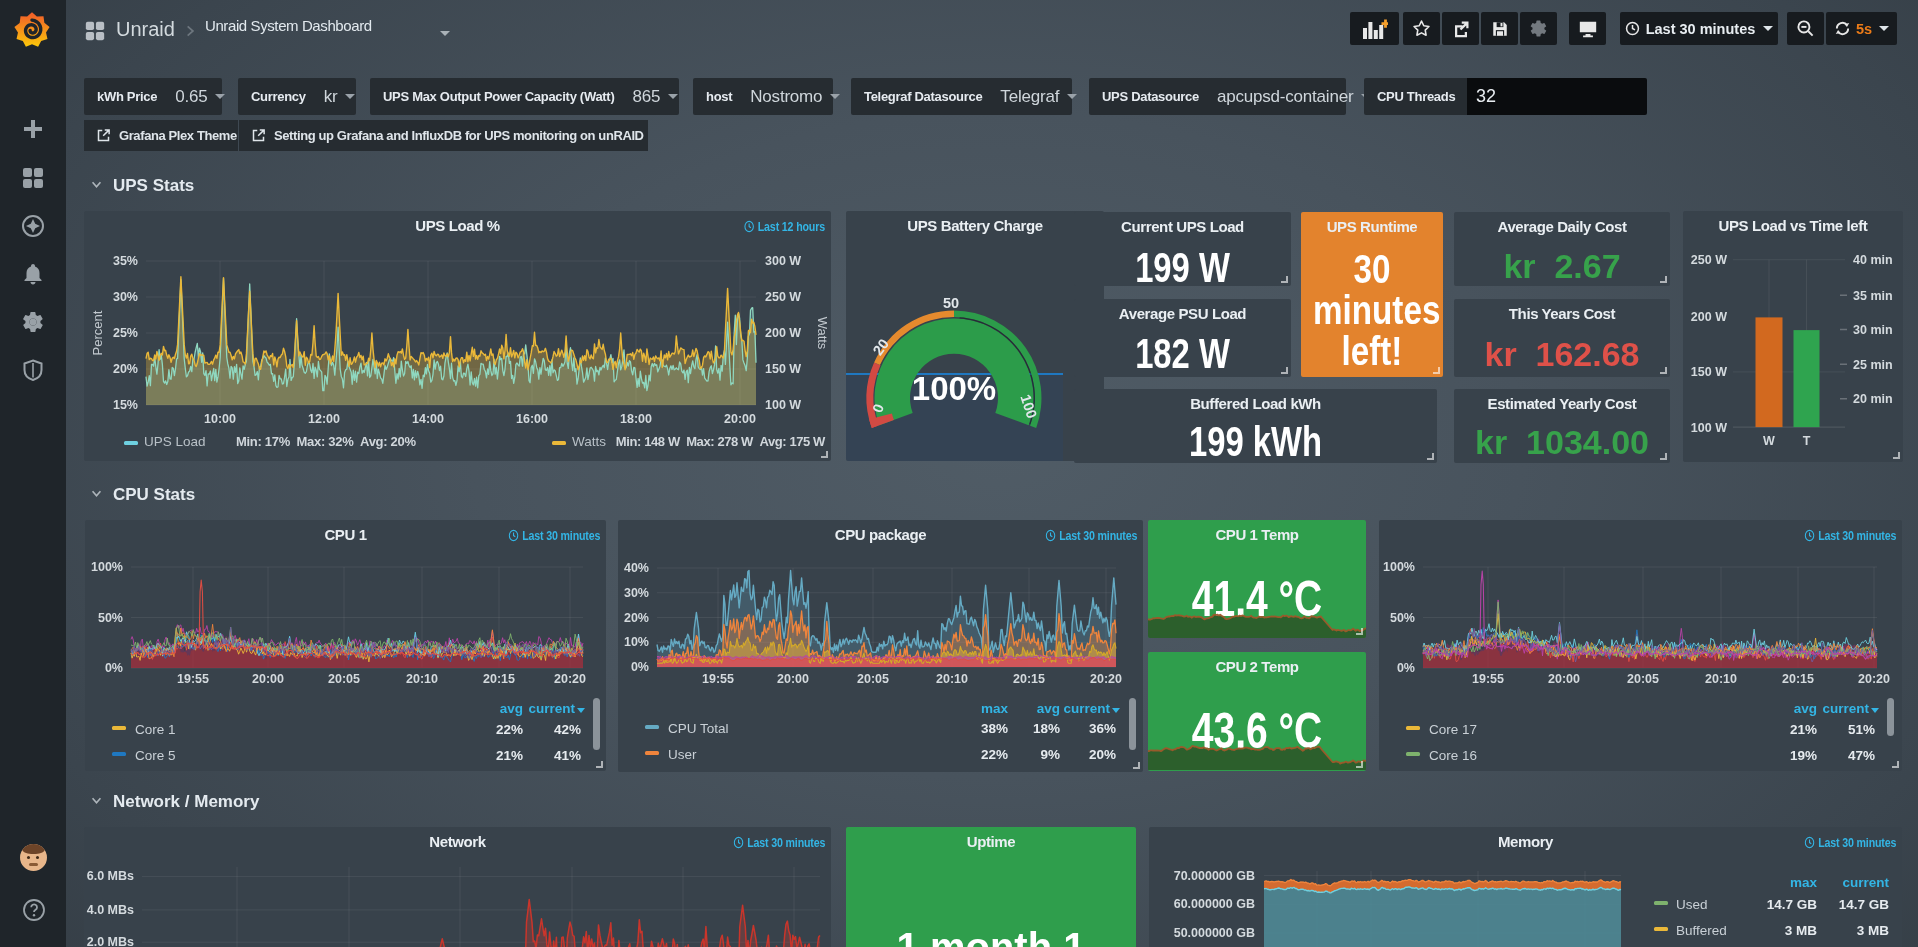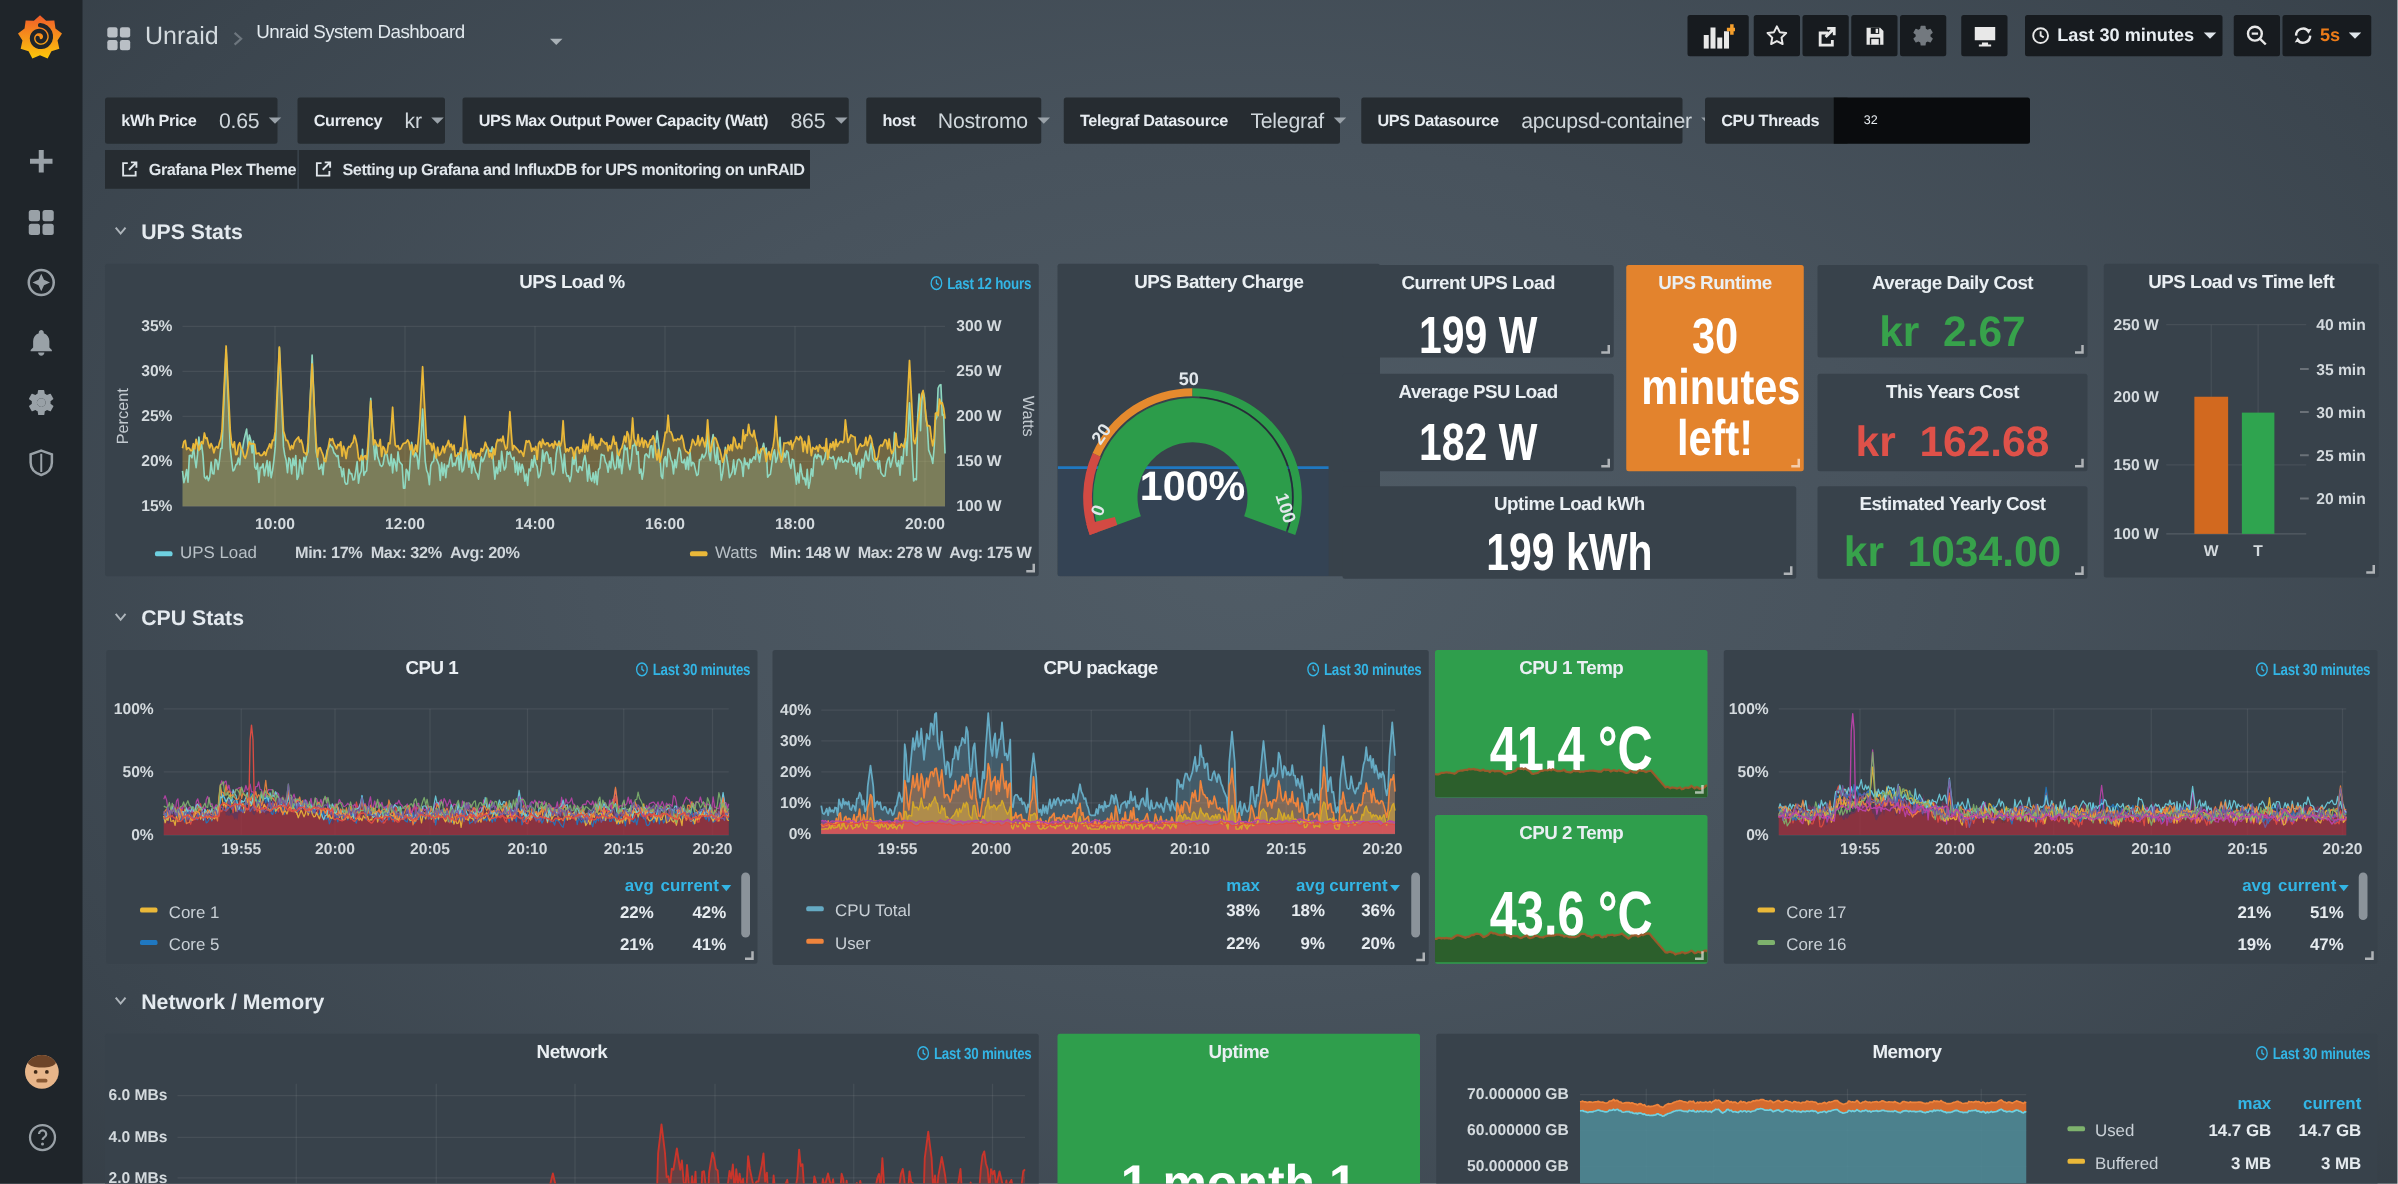--- a/index.html
+++ b/index.html
@@ -212,21 +212,21 @@
     <span class="caret"></span>
   </div>
 <div class="vbox" style="left:1089px;width:257px">
     <span class="lab">UPS Datasource</span>
     <span class="val">apcupsd-container</span>
     <span class="caret"></span>
   </div>
 <div class="vbox" style="left:1364px;width:114px;border-radius:2px 0 0 2px">
     <span class="lab">CPU Threads</span>
   </div>
-<div style="position:absolute;left:1467px;top:78px;width:157px;height:37px;background:#0a0c0e;border-radius:0 2px 2px 0;color:#e8edf1;font-size:10px;line-height:37px;padding-left:24px">32</div>
+<div style="position:absolute;left:1467px;top:78px;width:180px;height:37px;background:#0a0c0e;border-radius:0 2px 2px 0;color:#e8edf1;font-size:18px;line-height:37px;padding-left:9px">32</div>
 
 <div class="lbox" style="left:84px;width:154px">
   <svg width="15" height="15" viewBox="0 0 24 24" fill="none" stroke="#dfe5ea" stroke-width="2.4" style="margin:0 8px 0 12px">
       <path d="M10 4 H4 v16 h16 v-6"></path>
       <path d="M14 3 h7 v7 M21 3 L11.5 12.5"></path>
     </svg>
   Grafana Plex Theme
 </div>
 <div class="lbox" style="left:239px;width:409px">
   <svg width="15" height="15" viewBox="0 0 24 24" fill="none" stroke="#dfe5ea" stroke-width="2.4" style="margin:0 8px 0 12px">
@@ -329,21 +329,21 @@
   <div class="ptitle">Current UPS Load</div>
   <div class="bigval" style="top:32px;font-size:42px">199 W</div>
   <div class="corner"></div>
 </div>
 <div class="panel" style="left:1074px;top:299px;width:217px;height:78px">
   <div class="ptitle">Average PSU Load</div>
   <div class="bigval" style="top:31px;font-size:42px">182 W</div>
   <div class="corner"></div>
 </div>
 <div class="panel" style="left:1074px;top:389px;width:363px;height:74px">
-  <div class="ptitle">Uptime Load kWh</div>
+  <div class="ptitle">Buffered Load kWh</div>
   <div class="bigval" style="top:29px;font-size:42px">199 kWh</div>
   <div class="corner"></div>
 </div>
 
 <div class="panel" style="left:1301px;top:212px;width:142px;height:165px;background:#e3832d">
   <div class="ptitle">UPS Runtime</div>
   <div class="bigval" style="top:37px;font-size:40px;line-height:41px;transform:scaleX(0.83)">30<br>minutes<br>left!</div>
   <div class="corner"></div>
 </div>
 

